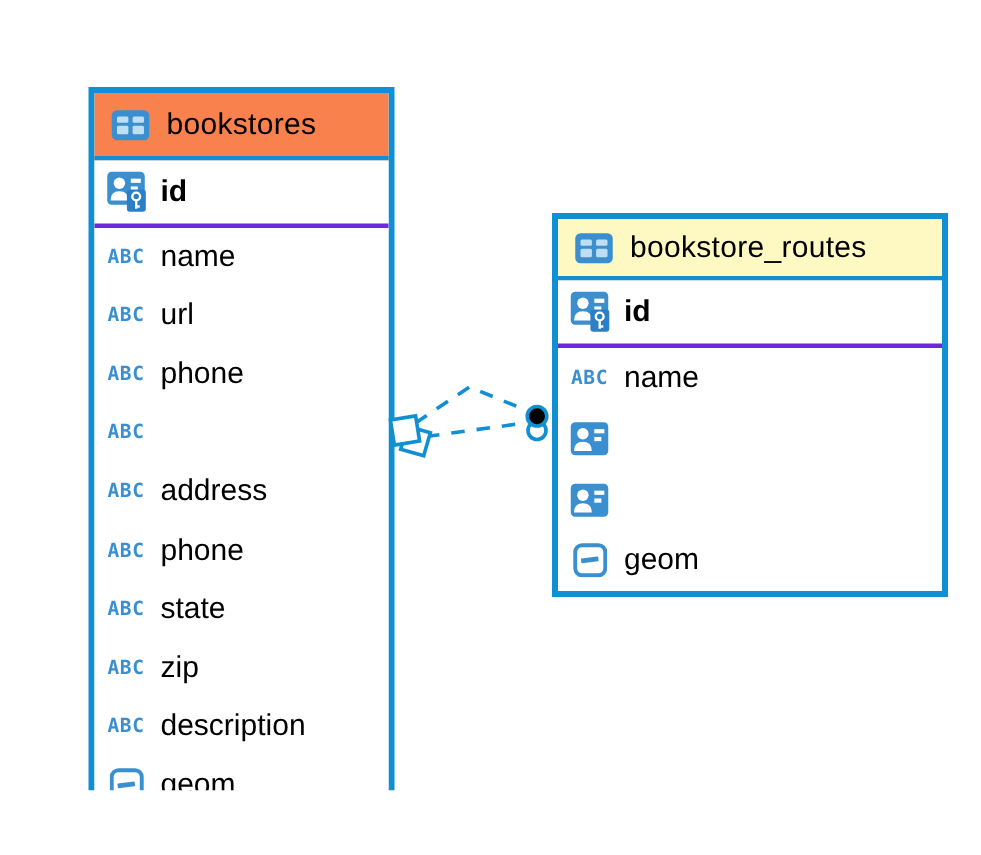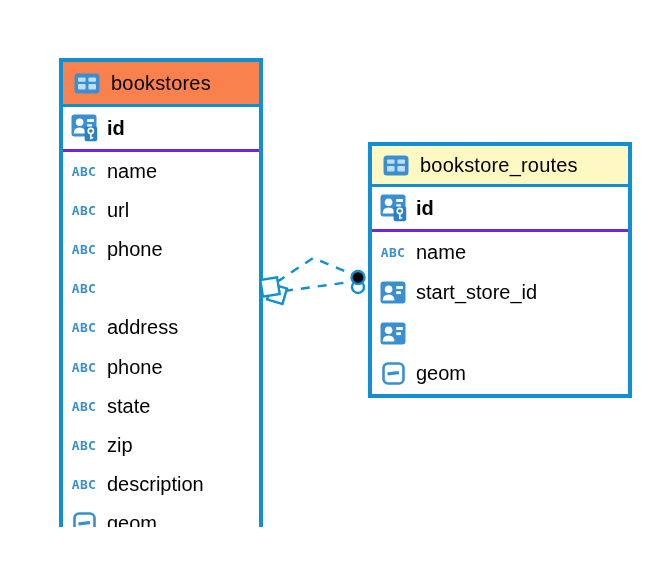--- a/index.html
+++ b/index.html
@@ -179,21 +179,20 @@
       <div class="row">
         <span class="icon">
           <svg width="26" height="23" viewBox="0 0 26 23">
             <rect x="0.5" y="0.5" width="25" height="22" rx="3" fill="#3A8FD0"></rect>
             <circle cx="8.6" cy="8.2" r="3.8" fill="#ffffff"></circle>
             <path d="M2.7 19.6 Q2.7 13.5 8.6 13.5 Q14.5 13.5 14.5 19.6 Z" fill="#ffffff"></path>
             <rect x="16.2" y="5.1" width="6.7" height="2.8" fill="#ffffff"></rect>
             <rect x="16.2" y="10.3" width="4.7" height="2.8" fill="#ffffff"></rect>
           </svg>
         </span>
-        <span class="label">start_store_id</span>
       </div>
       <div class="row">
         <span class="icon">
           <svg width="26" height="23" viewBox="0 0 26 23">
             <rect x="0.5" y="0.5" width="25" height="22" rx="3" fill="#3A8FD0"></rect>
             <circle cx="8.6" cy="8.2" r="3.8" fill="#ffffff"></circle>
             <path d="M2.7 19.6 Q2.7 13.5 8.6 13.5 Q14.5 13.5 14.5 19.6 Z" fill="#ffffff"></path>
             <rect x="16.2" y="5.1" width="6.7" height="2.8" fill="#ffffff"></rect>
             <rect x="16.2" y="10.3" width="4.7" height="2.8" fill="#ffffff"></rect>
           </svg>

